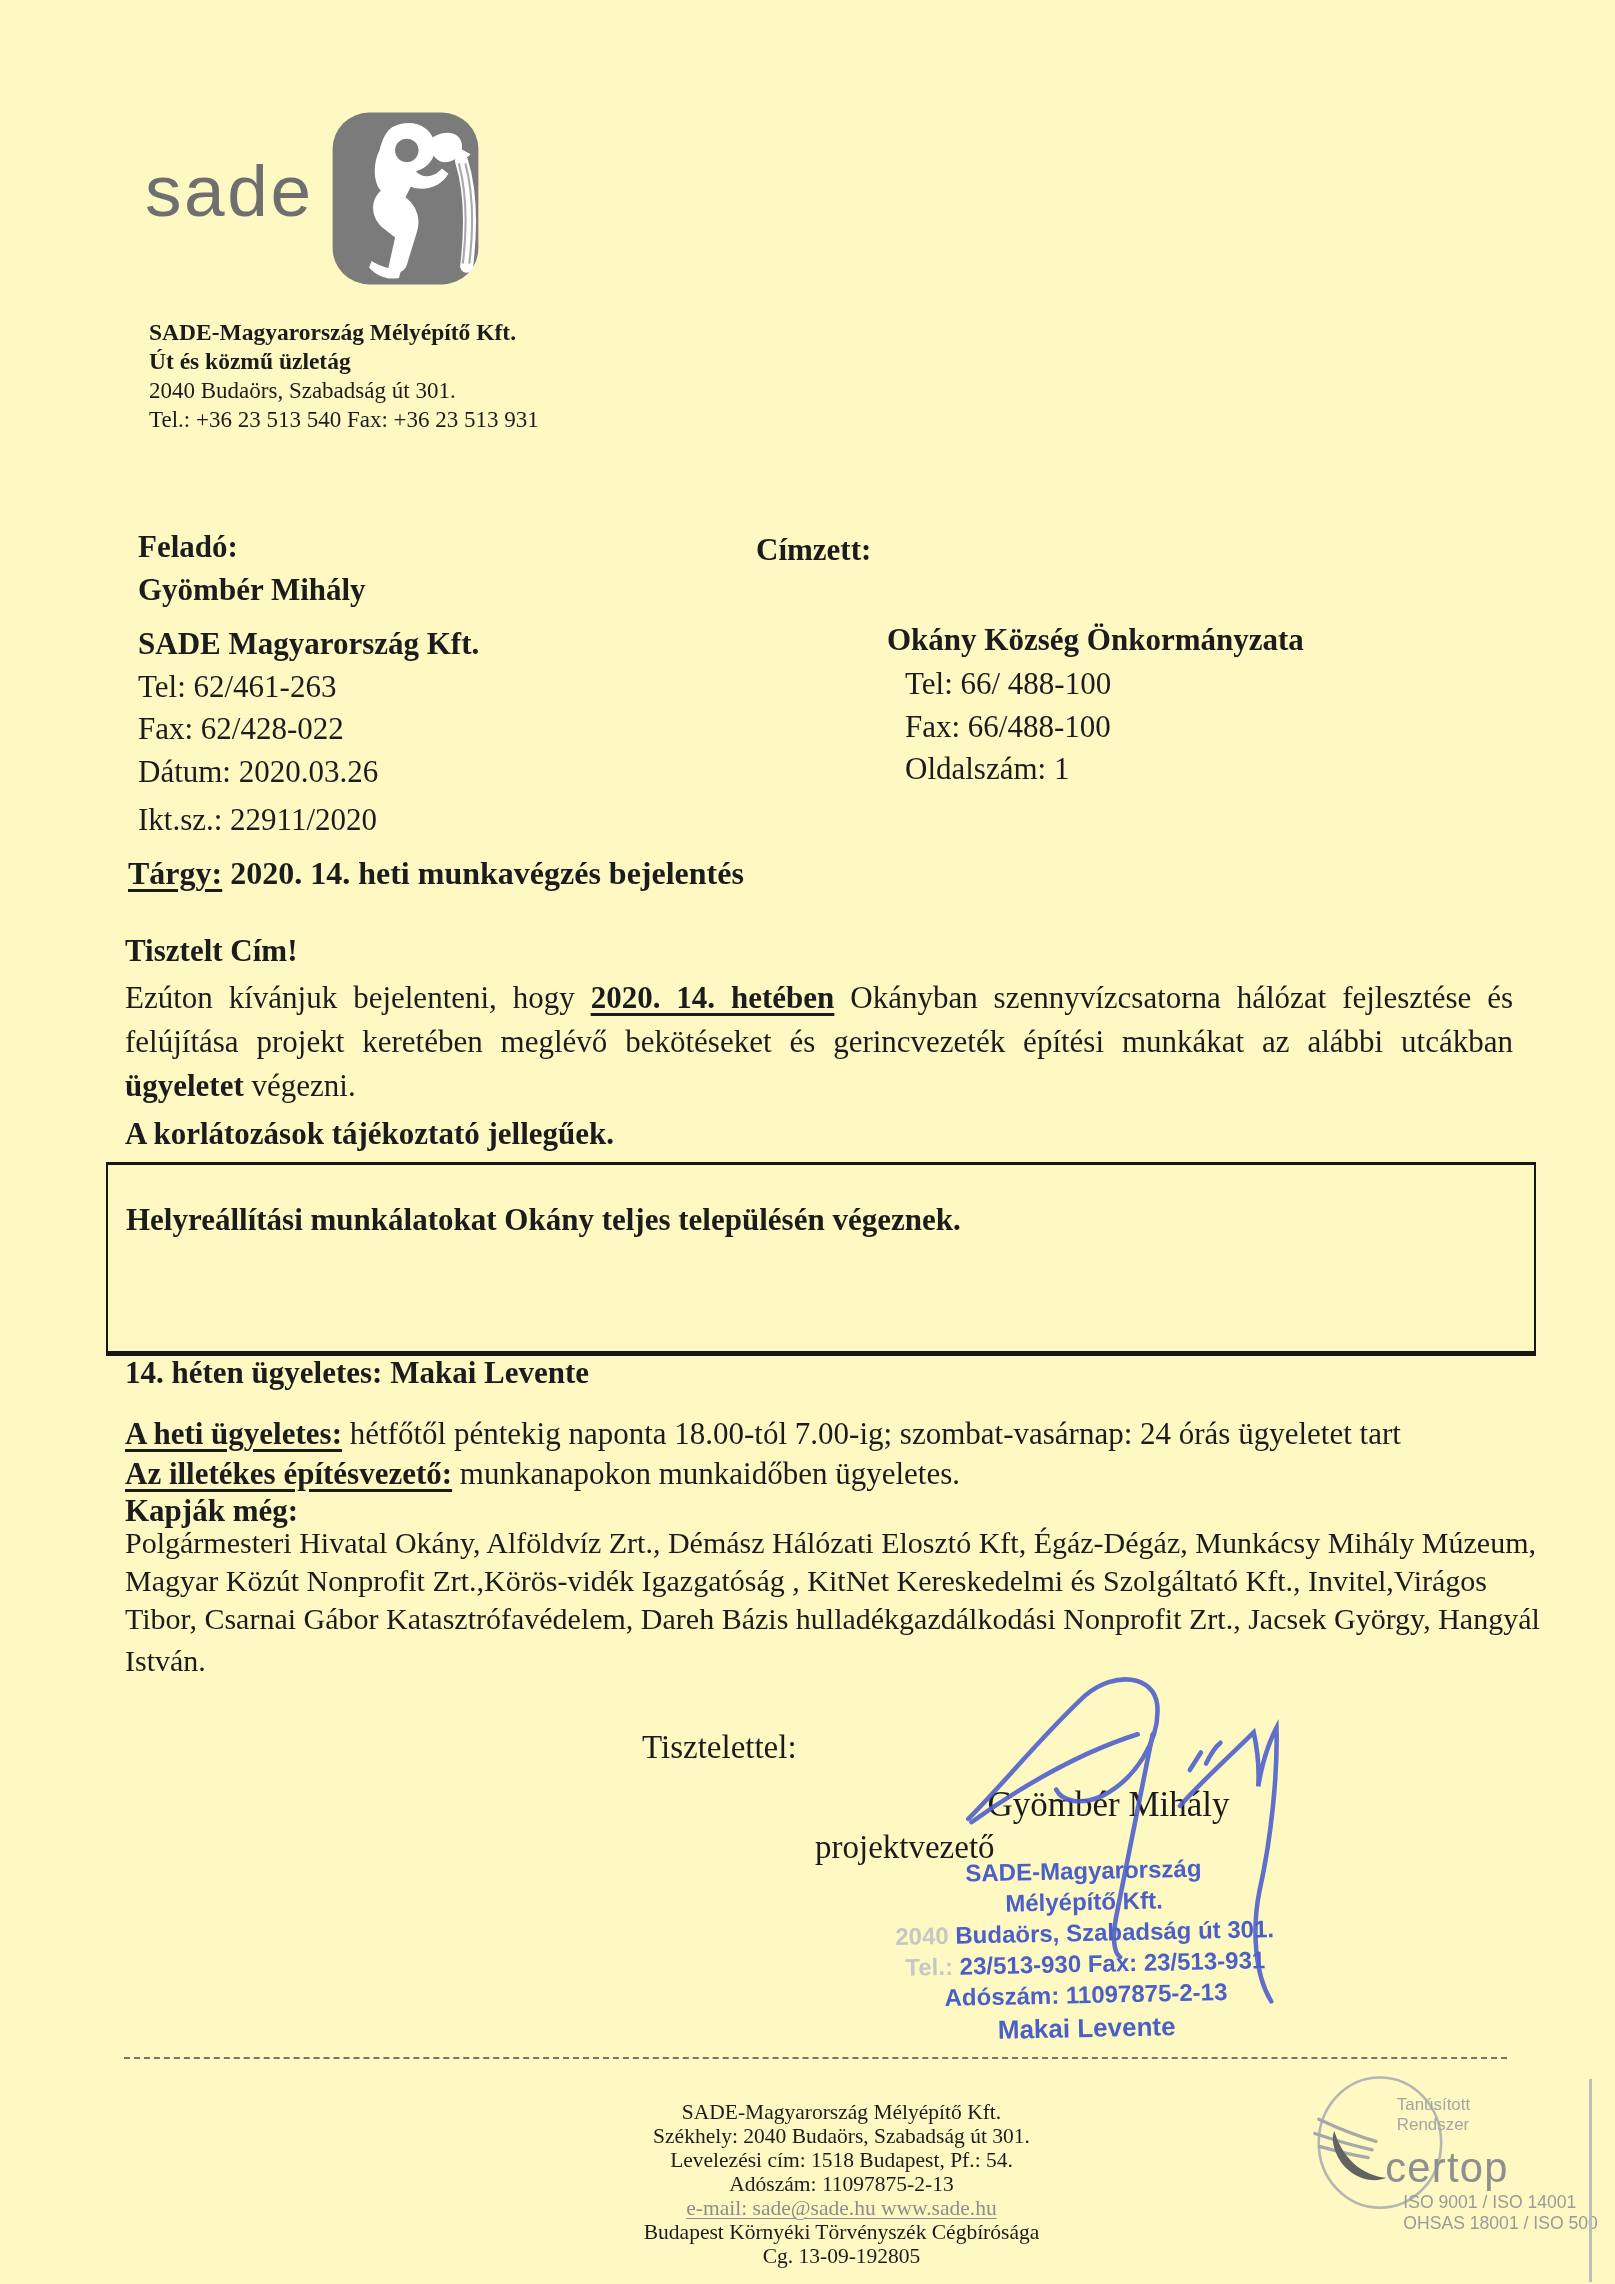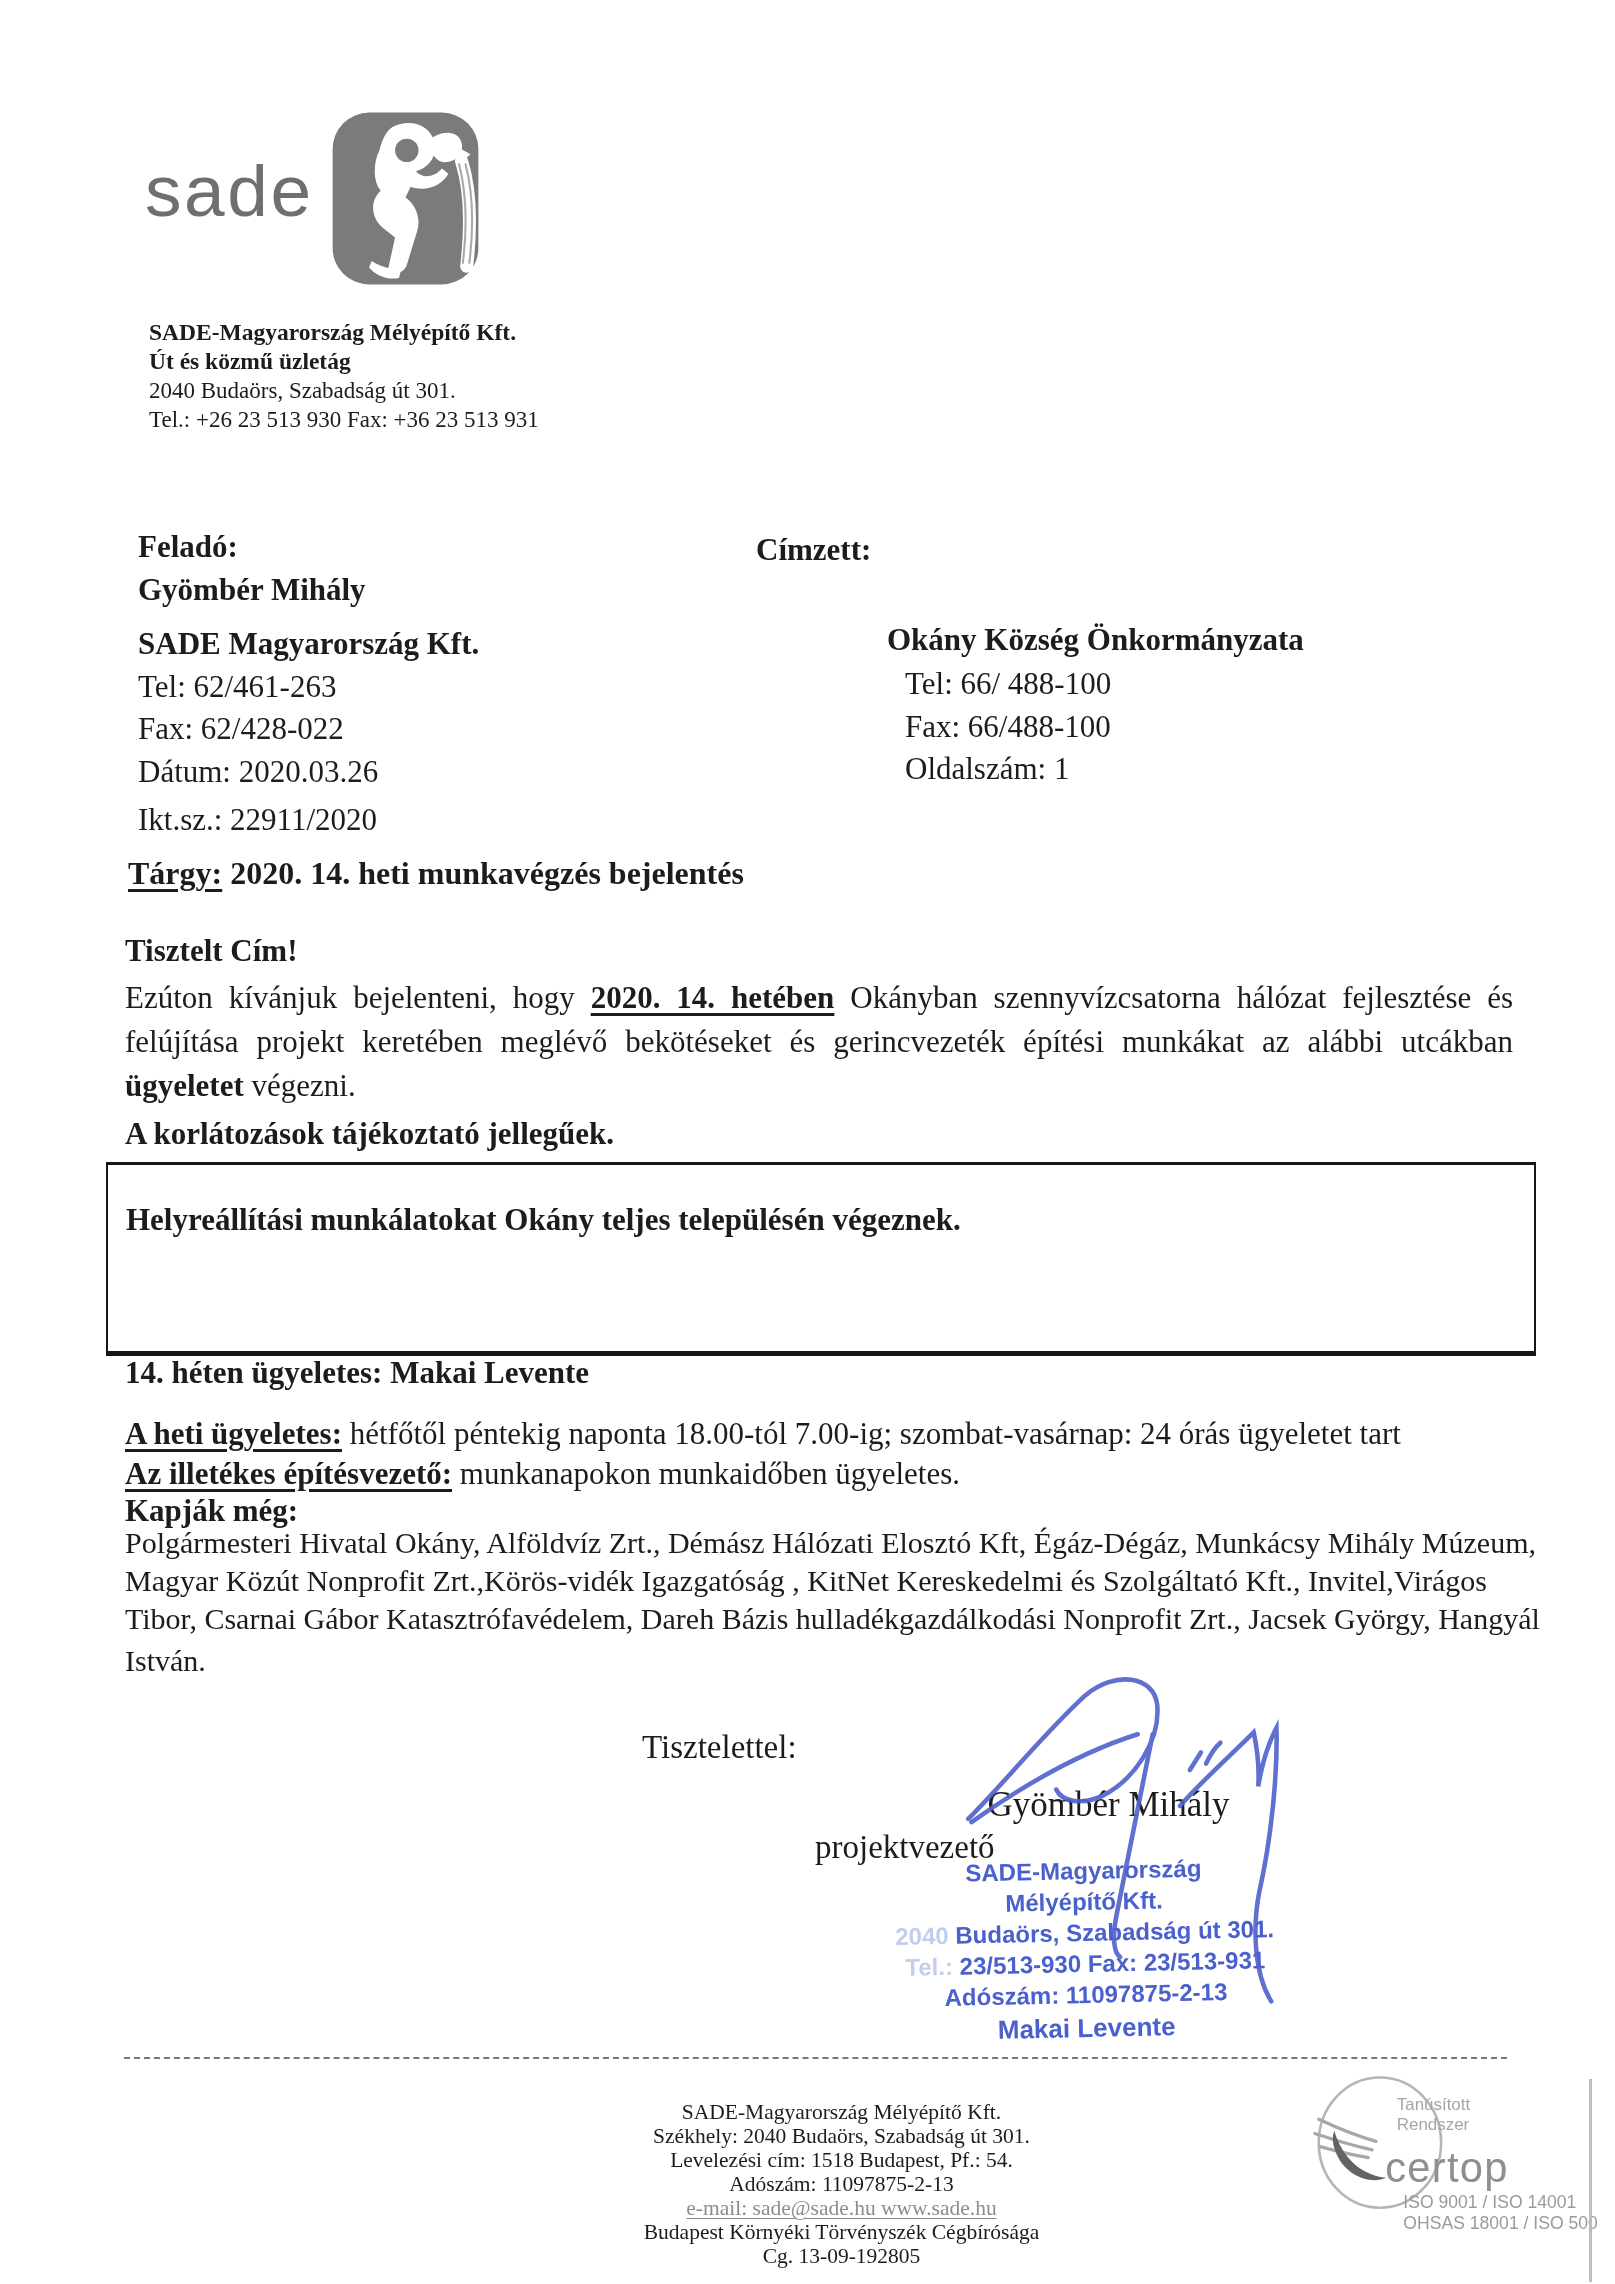--- a/index.html
+++ b/index.html
@@ -1,19 +1,19 @@
 <!DOCTYPE html>
 <html style="font-size:10.4px"><head>
 <meta charset="utf-8">
 <style>
   html,body{margin:0;padding:0;background:#e8e8e8;}
   .page{
     position:relative;
     width:1616px;height:2284px;
-    background:#ffffff;
+    background:#fef9c3;
     margin:0 auto;
     overflow:hidden;
     font-family:"Liberation Serif", serif;
     color:#1c1c1c;
   }
   .abs{position:absolute;white-space:nowrap;}
   .b{font-weight:bold;}
   .u{text-decoration:underline;text-decoration-thickness:2.6px;text-underline-offset:4.6px;}
   .serif48{font-size:31px;font-weight:bold;}
   .serif47{font-size:31px;}
@@ -100,21 +100,21 @@
       <path d="M 99,41 C 104,60 106,86 102,118" stroke="#a9a9a9" stroke-width="1.6" fill="none"></path>
       <path d="M 104,41 C 109,60 111,86 107,118" stroke="#a9a9a9" stroke-width="1.6" fill="none"></path>
       <path d="M 32,116 C 40,121 48,123 55,121 L 53,129 C 44,131 35,127 30,121 Z" fill="#ffffff"></path>
     </svg>
   </div>
 
   <div class="abs" style="left:149px;top:318px;">
     <div class="lh-line lh-bold">SADE-Magyarország Mélyépítő Kft.</div>
     <div class="lh-line lh-bold">Út és közmű üzletág</div>
     <div class="lh-line">2040 Budaörs, Szabadság út 301.</div>
-    <div class="lh-line">Tel.: +26 23 513 930  Fax: +36 23 513 931</div>
+    <div class="lh-line">Tel.: +36 23 513 540  Fax: +36 23 513 931</div>
   </div>
 
   <div class="abs meta b" style="left:138px;top:529px;">Feladó:</div>
   <div class="abs meta b" style="left:138px;top:572px;">Gyömbér Mihály</div>
   <div class="abs meta b" style="left:138px;top:626px;">SADE Magyarország Kft.</div>
   <div class="abs meta" style="left:138px;top:669px;">Tel: 62/461-263</div>
   <div class="abs meta" style="left:138px;top:711px;">Fax: 62/428-022</div>
   <div class="abs meta" style="left:138px;top:754px;">Dátum: 2020.03.26</div>
   <div class="abs meta" style="left:138px;top:802px;">Ikt.sz.: 22911/2020</div>
 

